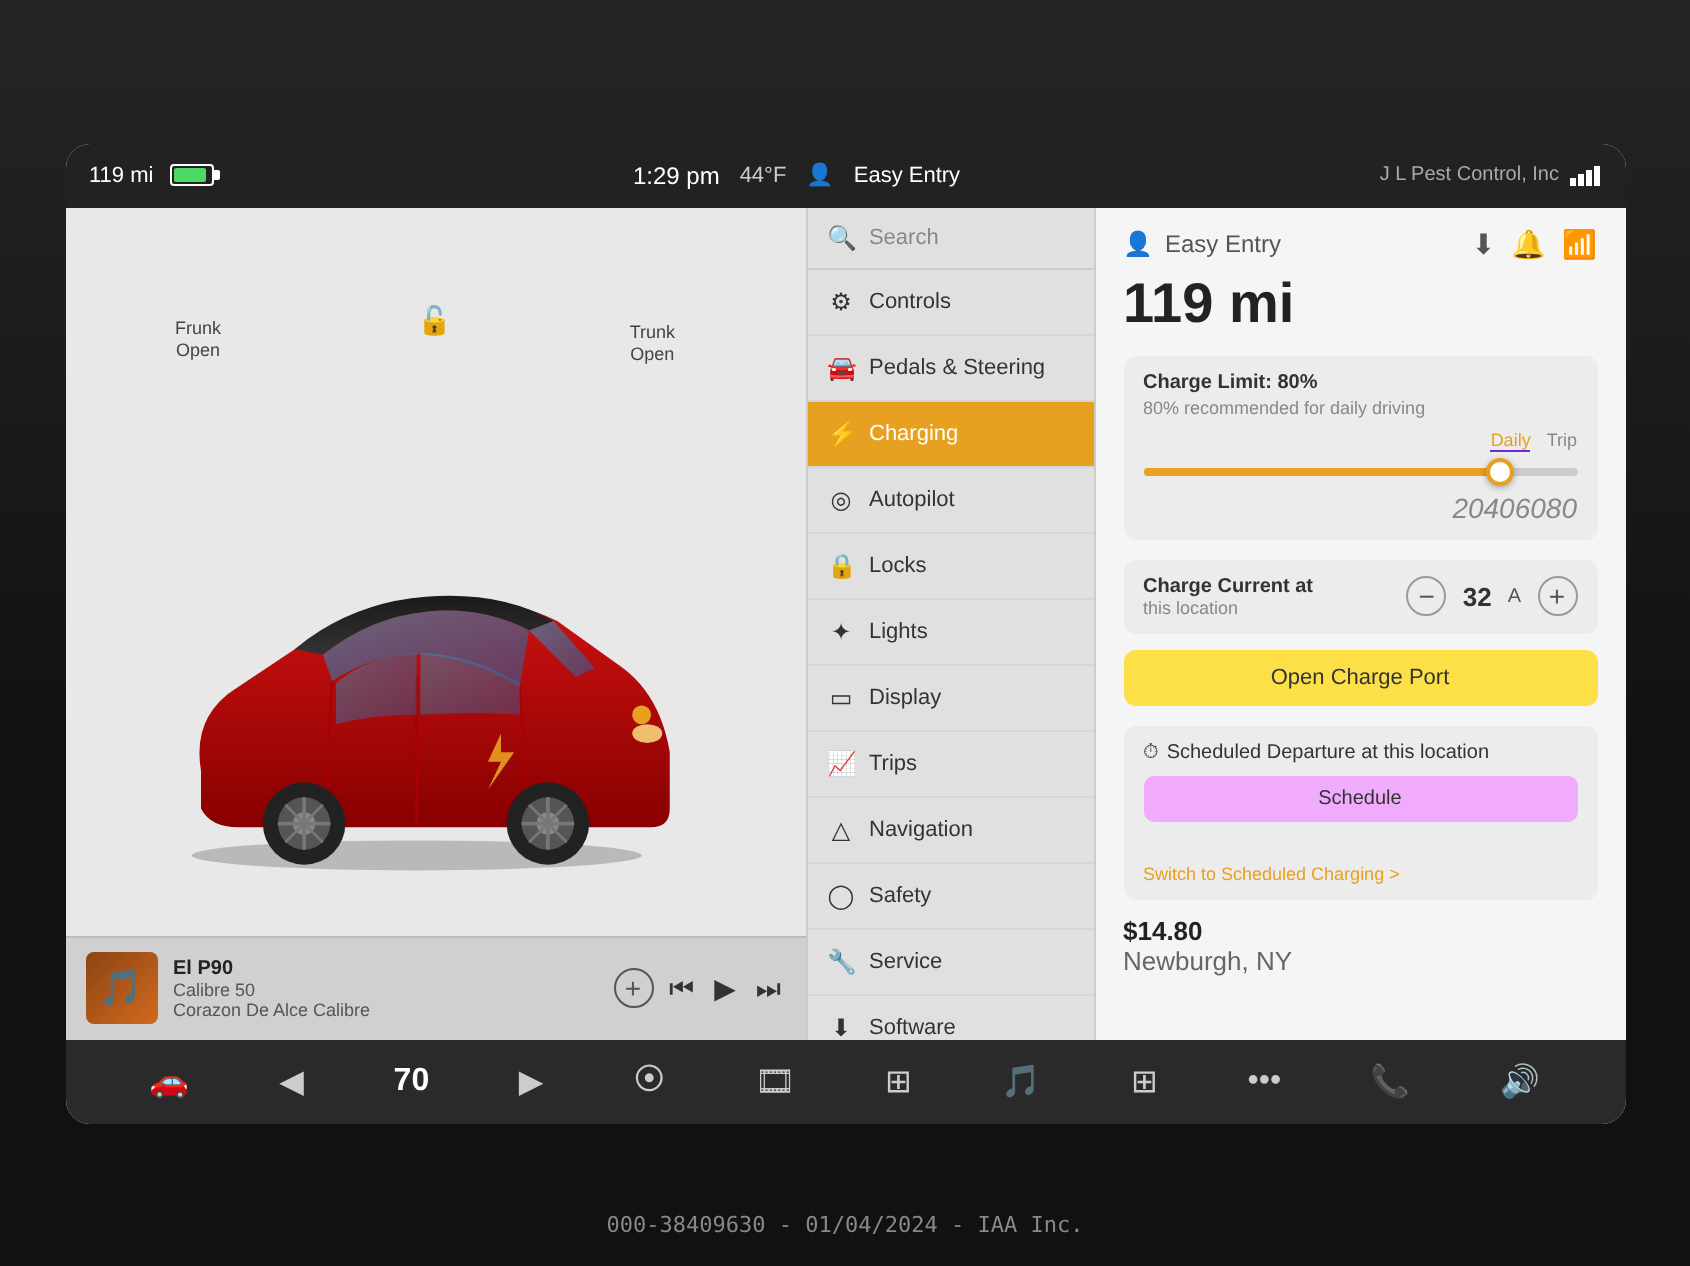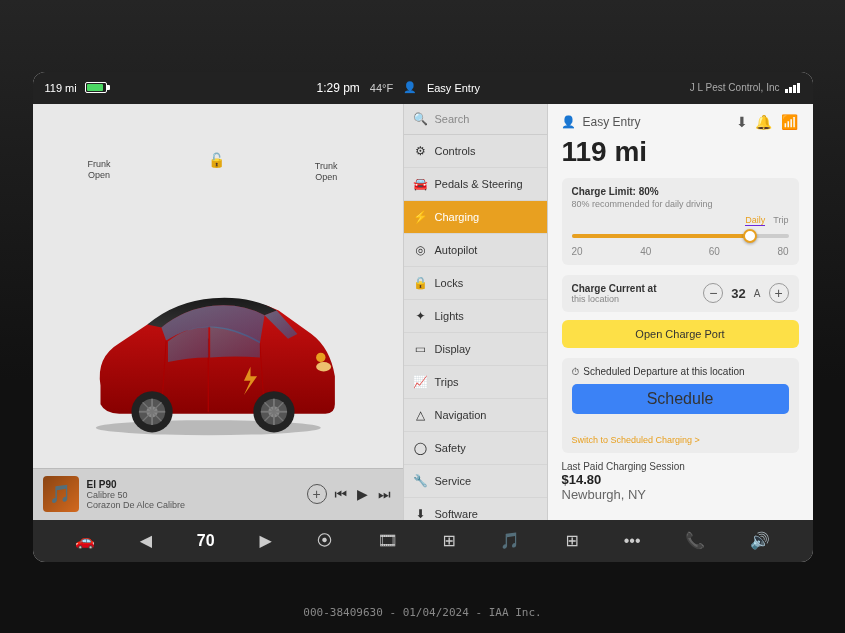--- a/index.html
+++ b/index.html
@@ -177,22 +177,22 @@
       position: absolute; top: 50%; transform: translateY(-50%);
       width: 80%;
     }
     .slider-thumb {
       width: 14px; height: 14px; border-radius: 50%; background: #fff;
       border: 2px solid #e8a020; position: absolute; top: 50%;
       transform: translateY(-50%); left: 79%; cursor: pointer;
       box-shadow: 0 1px 3px rgba(0,0,0,0.3);
     }
     .slider-labels {
-      display: flex; justify-content: space-between;
-      font-size: 10px; color: #888; margin-top: 2px;
+      display: flex; justify-content: flex-end;
+      font-size: 14px; color: #888; margin-top: 2px; font-style: italic;
     }
     .slider-tabs {
       display: flex; justify-content: flex-end; gap: 8px;
       font-size: 9px; color: #888; margin-bottom: 2px;
     }
     .slider-tab.active { color: #e8a020; border-bottom: 1px solid #6d28d9; }
 
     .charge-current-box {
       background: #ececec; border-radius: 6px; padding: 8px 10px; margin-bottom: 8px;
       display: flex; align-items: center; justify-content: space-between;
@@ -212,22 +212,22 @@
       width: 100%; padding: 8px; background: #fde047; border: none;
       border-radius: 6px; font-size: 11px; cursor: pointer; color: #333;
       margin-bottom: 10px; font-weight: 500;
     }
 
     .scheduled-box {
       background: #ececec; border-radius: 6px; padding: 8px 10px; margin-bottom: 8px;
     }
     .scheduled-title { font-size: 10px; color: #333; margin-bottom: 6px; display: flex; align-items: center; gap: 4px; }
     .schedule-btn {
-      width: 100%; padding: 6px; background: #3b82f6; border: none;
-      border-radius: 5px; font-size: 16px; cursor: pointer; color: #333;
+      width: 100%; padding: 6px; background: #f0abfc; border: none;
+      border-radius: 5px; font-size: 10px; cursor: pointer; color: #333;
     }
     .switch-link { font-size: 9px; color: #e8a020; cursor: pointer; margin-top: 21px; }
 
     .last-session { font-size: 10px; color: #444; margin-top: 6px; }
     .last-session-amount { font-size: 13px; font-weight: bold; color: #222; }
     .last-session-loc { font-size: 13px; color: #666; }
 
     
     .taskbar {
       height: 42px;
@@ -513,21 +513,20 @@
           <div class="scheduled-title">
             <span>⏱</span>
             <span>Scheduled Departure at this location</span>
           </div>
           <button class="schedule-btn">Schedule</button>
           <div class="switch-link">Switch to Scheduled Charging &gt;</div>
         </div>
 
         
         <div class="last-session">
-          <div>Last Paid Charging Session</div>
           <div class="last-session-amount">$14.80</div>
           <div class="last-session-loc">Newburgh, NY</div>
         </div>
 
       </div>
     </div>
 
     <div class="taskbar">
       <span class="taskbar-icon active">🚗</span>
       <span class="taskbar-icon">◀</span>

